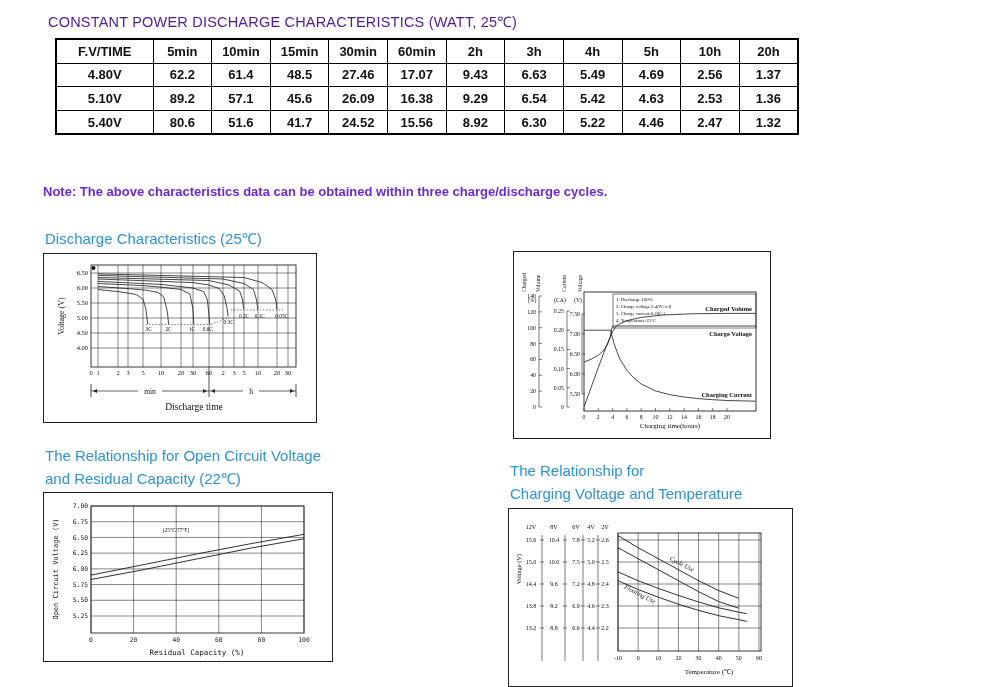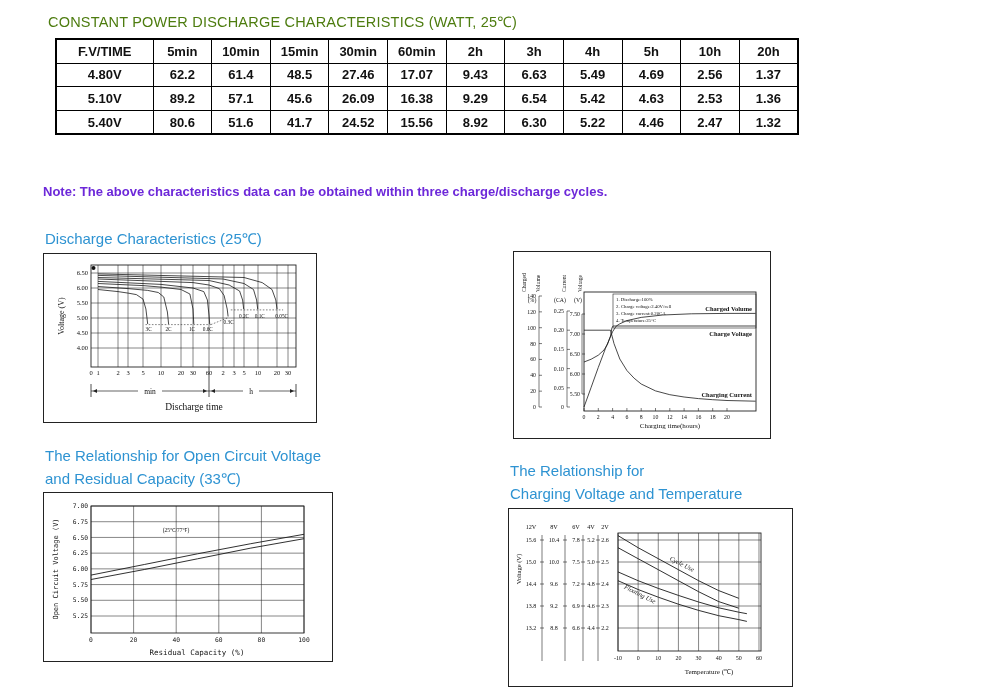--- a/index.html
+++ b/index.html
@@ -1,19 +1,19 @@
 <!DOCTYPE html>
 <html><head>
 <meta charset="utf-8">
 <style>
   html,body{margin:0;padding:0;background:#fff;}
   #page{position:relative;width:1000px;height:687px;background:#fff;overflow:hidden;
         font-family:"Liberation Sans",sans-serif;color:#111;}
   .main-title{position:absolute;left:48px;top:11px;font-size:14.5px;font-weight:400;
-        letter-spacing:.2px;color:#4d7c0f;}
+        letter-spacing:.2px;color:#4c1d95;}
   table.pwr{position:absolute;left:55px;top:38px;width:744px;border-collapse:collapse;
         table-layout:fixed;font-size:13px;font-weight:700;text-align:center;
         border:2px solid #000;}
   table.pwr th,table.pwr td{border:1px solid #000;height:22.6px;padding:0;}
   table.pwr col.c0{width:97px;}
   .note{position:absolute;left:43px;top:184px;font-size:13px;font-weight:600;color:#6d28d9;}
   .sec-title{position:absolute;font-size:15px;color:#2E93D2;font-weight:400;line-height:23px;}
   .fig{position:absolute;border:1.2px solid #222;background:#fff;}
   .fig svg{display:block;}
 </style>
@@ -257,21 +257,21 @@
         <polyline points="70.0,110.0 77.2,107.2 84.3,103.2 90.0,98.0 93.6,92.0 96.5,84.0 97.9,76.0 99.0,74.0 241.6,74.0" fill="none" stroke="#1a1a1a" stroke-width="0.8" stroke-dasharray="none"></polyline>
         <polyline points="70.0,78.2 96.5,78.2 97.5,82.0 100.0,91.6 105.8,107.0 112.9,118.5 120.1,126.2 127.2,132.0 141.5,138.9 155.8,142.7 170.1,145.0 184.4,146.6 198.7,147.7 213.0,148.5 241.6,149.2" fill="none" stroke="#1a1a1a" stroke-width="0.8" stroke-dasharray="none"></polyline>
         <text x="238" y="58.5" font-size="6.5" text-anchor="end" font-family="&quot;Liberation Serif&quot;,serif" font-weight="bold" font-style="normal" fill="#111" transform="">Charged Volume</text>
         <text x="238" y="84" font-size="6.5" text-anchor="end" font-family="&quot;Liberation Serif&quot;,serif" font-weight="bold" font-style="normal" fill="#111" transform="">Charge Voltage</text>
         <text x="238" y="145" font-size="6.5" text-anchor="end" font-family="&quot;Liberation Serif&quot;,serif" font-weight="bold" font-style="normal" fill="#111" transform="">Charging Current</text>
       </svg>
   </div>
 
   <div class="sec-title" style="left:45px;top:444px;">
     <span style="display:block">The Relationship for Open Circuit Voltage</span>
-    <span style="display:block">and Residual Capacity (33℃)</span>
+    <span style="display:block">and Residual Capacity (22℃)</span>
   </div>
   <div class="fig" style="left:43px;top:492px;">
     <svg id="svg-ocv" width="288" height="168">
         <rect x="47" y="13" width="213" height="127" fill="none" stroke="#222" stroke-width="0.9"></rect>
         <line x1="47" y1="13" x2="260" y2="13" stroke="#222" stroke-width="0.55" stroke-dasharray="none"></line>
         <text x="44" y="15.2" font-size="6.3" text-anchor="end" font-family="&quot;DejaVu Sans Mono&quot;,monospace" font-weight="normal" font-style="normal" fill="#111" transform="">7.00</text>
         <line x1="47" y1="28.715" x2="260" y2="28.715" stroke="#222" stroke-width="0.55" stroke-dasharray="none"></line>
         <text x="44" y="30.915" font-size="6.3" text-anchor="end" font-family="&quot;DejaVu Sans Mono&quot;,monospace" font-weight="normal" font-style="normal" fill="#111" transform="">6.75</text>
         <line x1="47" y1="44.43" x2="260" y2="44.43" stroke="#222" stroke-width="0.55" stroke-dasharray="none"></line>
         <text x="44" y="46.63" font-size="6.3" text-anchor="end" font-family="&quot;DejaVu Sans Mono&quot;,monospace" font-weight="normal" font-style="normal" fill="#111" transform="">6.50</text>

